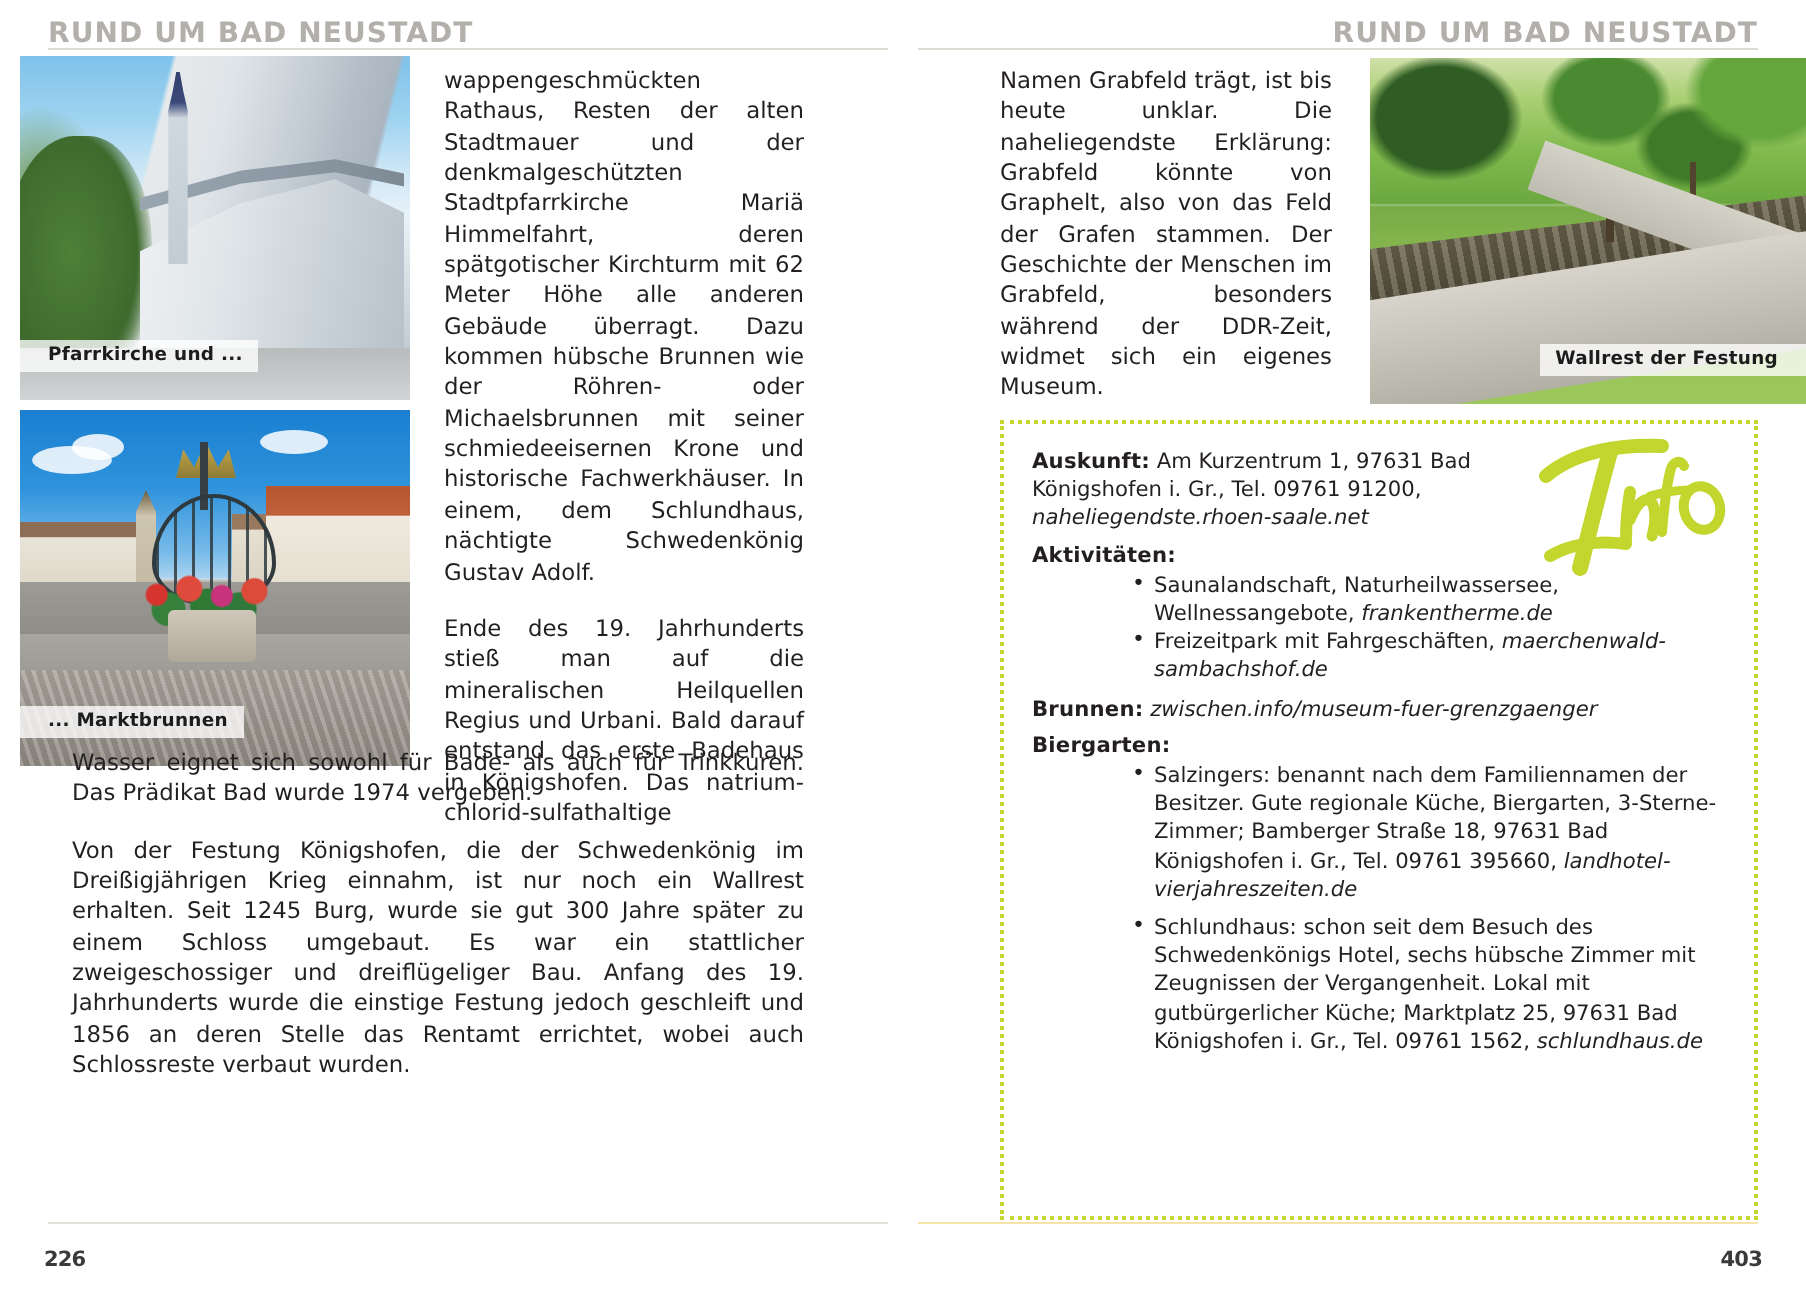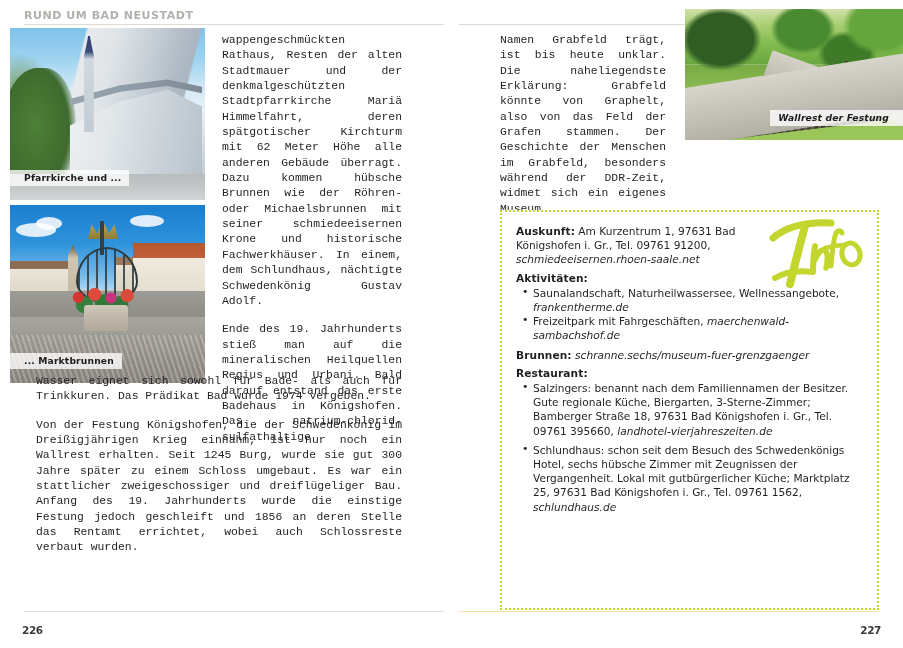--- a/index.html
+++ b/index.html
@@ -20,21 +20,21 @@
     inset: 0;
     width: 903px;
     height: 648px;
   }
 
   
   .runhead {
     position: absolute;
     top: 9px;
     font-family: "DejaVu Sans", sans-serif;
-    font-size: 11px;
+    font-size: 14px;
     letter-spacing: 0.55px;
     font-weight: 700;
     color: #b3b0ab;
     white-space: nowrap;
   }
   .runhead.left  { left: 24px; }
   .runhead.right { right: 24px; }
 
   .head-rule {
     position: absolute;
@@ -69,21 +69,21 @@
   
   .col {
     position: absolute;
     font-size: 11.4px;
     line-height: 15.35px;
     text-align: justify;
     color: #231f20;
     -webkit-hyphens: manual;
     hyphens: manual;
   }
-  .col p { margin: 0 0 13px 0; font-family: Liberation Mono, monospace; }
+  .col p { margin: 0 0 13px 0; }
   .col p:last-child { margin-bottom: 0; }
 
   #left-col-narrow { left: 222px; top: 33px;  width: 180px; }
   #left-col-full   { left: 36px;  top: 374px; width: 366px; }
   #right-col-narrow{ left: 500px; top: 33px;  width: 166px; }
 
   
   .photo {
     position: absolute;
     overflow: hidden;
@@ -246,34 +246,33 @@
       radial-gradient(circle at 70% 72%, #31793a 0 8px, rgba(49,121,58,0) 9px);
   }
   #photo-market .fountain .basin {
     position: absolute; left: 16px; top: 84px; width: 44px; height: 26px;
     background: linear-gradient(180deg,#cfc8ba 0%,#b0a99a 100%);
     border-radius: 3px;
   }
 
   
   #photo-wall {
-    left: 685px; top: 9px; width: 218px; height: 131px;
+    left: 685px; top: 29px; width: 218px; height: 173px;
     background:
       linear-gradient(180deg,
         #cfe0a8  0%,
         #a9cf72 12%,
         #7fb94c 28%,
         #6aa83f 42%,
         rgba(106,168,63,0) 43%),
       linear-gradient(180deg,
         rgba(0,0,0,0) 42%,
         #78ab46 43%,
         #8cbb52 62%,
         #9dc85c 100%);
-    font-style: italic;
   }
   #photo-wall .canopy {
     position: absolute; left: -10px; top: -14px; width: 250px; height: 96px;
     background:
       radial-gradient(ellipse 56px 44px at 46px 44px,  #2f5d23 0%, #2f5d23 58%, rgba(47,93,35,0) 72%),
       radial-gradient(ellipse 44px 34px at 128px 34px, #4a8a30 0%, #4a8a30 58%, rgba(74,138,48,0) 74%),
       radial-gradient(ellipse 52px 40px at 206px 30px, #64a63c 0%, #64a63c 58%, rgba(100,166,60,0) 74%),
       radial-gradient(ellipse 40px 30px at 172px 58px, #3f7a28 0%, #3f7a28 56%, rgba(63,122,40,0) 74%);
   }
   #photo-wall .trunk1 {
@@ -340,20 +339,21 @@
   .info-wrap-short { width: 250px; }
 
   ul.info-list {
     margin: 1px 0 5px 0;
     padding-left: 17px;
     list-style: none;
   }
   ul.info-list li {
     position: relative;
     margin-bottom: 0px;
+    margin-left: 44px;
   }
   ul.info-list li::before {
     content: "\2022";
     position: absolute;
     left: -11px;
     top: -1px;
     font-size: 11px;
     color: #231f20;
   }
   em { font-style: italic; }
@@ -436,50 +436,50 @@
           <ellipse cx="82" cy="38" rx="9" ry="11" stroke-width="5" transform="rotate(-14 82 38)"></ellipse>
         </g>
       </svg>
     </div>
 
     <div class="inner">
 
 
       <div class="info-block info-wrap-short">
         <span class="lbl">Auskunft:</span><span> Am Kurzentrum 1, 97631 Bad Königshofen i. Gr., Tel. 09761 91200,</span><br>
-        <em>schmiedeeisernen.rhoen-saale.net</em>
+        <em>naheliegendste.rhoen-saale.net</em>
       </div>
 
       <div class="info-block">
         <div class="lbl">Aktivitäten:</div>
         <ul class="info-list">
           <li><span>Saunalandschaft, Naturheilwassersee, Wellnessangebote, </span><em>frankentherme.de</em></li>
           <li><span>Freizeitpark mit Fahrgeschäften, </span><em>maerchenwald-sambachshof.de</em></li>
         </ul>
       </div>
 
       <div class="info-block">
         <span class="lbl">Brunnen:</span>
-        <em>schranne.sechs/museum-fuer-grenzgaenger</em>
+        <em>zwischen.info/museum-fuer-grenzgaenger</em>
       </div>
 
       <div class="info-block">
-        <div class="lbl">Restaurant:</div>
+        <div class="lbl">Biergarten:</div>
         <ul class="info-list">
           <li><span>Salzingers: benannt nach dem Familiennamen der Besitzer. Gute regionale Küche, Biergarten, 3-Sterne-Zimmer; Bamberger Straße 18, 97631 Bad Königshofen i. Gr., Tel. 09761 395660, </span><em>landhotel-vierjahreszeiten.de</em></li>
         </ul>
       </div>
 
       <div class="info-block">
         <ul class="info-list">
           <li><span>Schlundhaus: schon seit dem Besuch des Schwedenkönigs Hotel, sechs hübsche Zimmer mit Zeugnissen der Vergangenheit. Lokal mit gutbürgerlicher Küche; Marktplatz 25, 97631 Bad Königshofen i. Gr., Tel. 09761 1562, </span><em>schlundhaus.de</em></li>
         </ul>
       </div>
 
     </div>
   </div>
 
   <div class="foot-rule left"></div>
   <div class="foot-rule right"></div>
   <div class="folio left">226</div>
-  <div class="folio right">227</div>
+  <div class="folio right">403</div>
 
 </div>
 
 </body></html>

